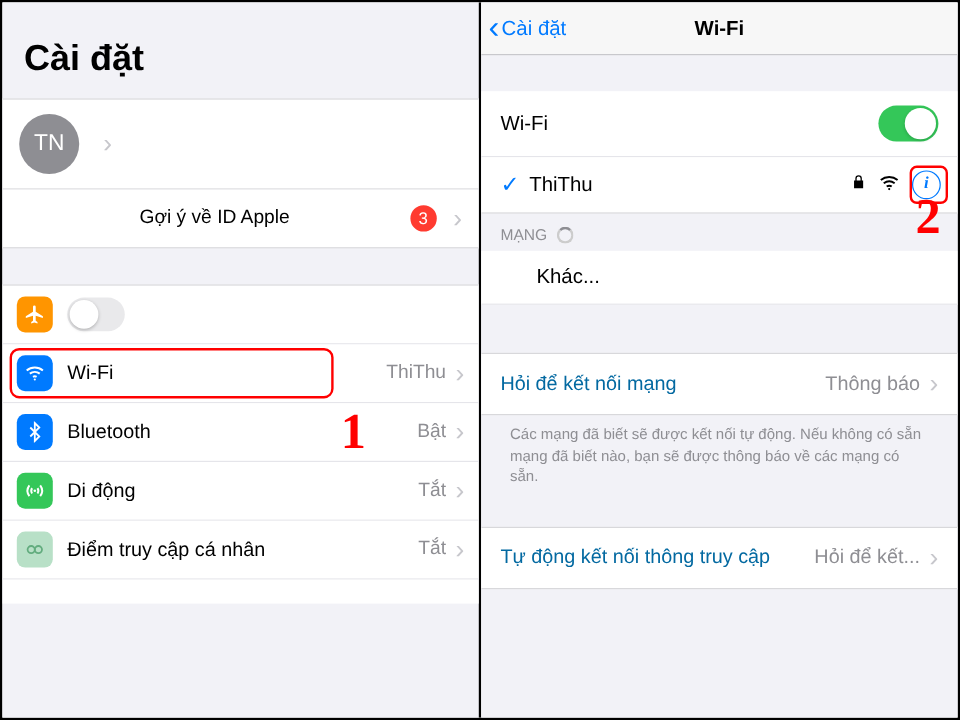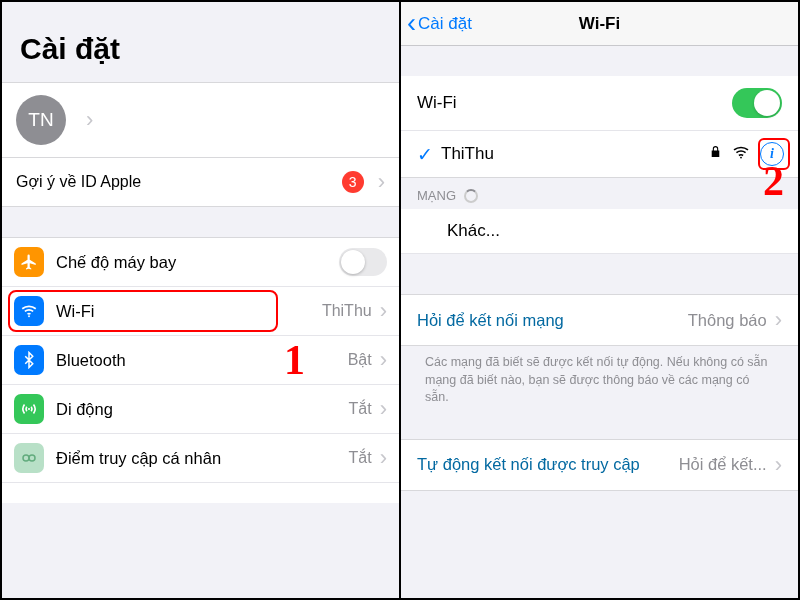--- a/index.html
+++ b/index.html
@@ -11,21 +11,21 @@
 
 .hdr-settings { padding:30px 18px 16px; font-size:30px; font-weight:700; color:#000; }
 .account-row { background:#fff; display:flex; align-items:center; padding:12px 14px; border-top:1px solid #d8d8db; border-bottom:1px solid #d8d8db; }
 .avatar { width:50px; height:50px; border-radius:50%; background:#8e8e93; color:#fff; display:flex; align-items:center; justify-content:center; font-size:19px; margin-right:12px; }
 .acct-text { flex:1; }
 .acct-name { height:16px; background:repeating-linear-gradient(45deg,#ccc,#ccc 2px,#ddd 2px,#ddd 4px); width:160px; border-radius:2px; margin-bottom:6px; filter:blur(1px); }
 .acct-sub { font-size:12.5px; color:#3a3a3c; }
 .chev { color:#c7c7cc; font-size:22px; padding-left:8px; }
 
 .appleid-row { background:#fff; display:flex; align-items:center; padding:11px 14px; border-bottom:1px solid #d8d8db; font-size:16px; }
-.appleid-row .lbl { flex:1; color:#000; }
+.appleid-row .lbl { flex:1; color:#000;text-align:center; }
 .badge { width:22px; height:22px; border-radius:50%; background:#ff3b30; color:#fff; font-size:14px; display:flex; align-items:center; justify-content:center; margin-right:6px; }
 
 .group-space { height:30px; }
 
 .row { background:#fff; display:flex; align-items:center; padding:9px 12px; border-bottom:1px solid #e5e5ea; font-size:16.5px; position:relative; }
 .row:first-child { border-top:1px solid #d8d8db; }
 .ic { width:30px; height:30px; border-radius:7px; margin-right:12px; display:flex; align-items:center; justify-content:center; color:#fff; }
 .ic svg { width:18px; height:18px; }
 .row .lbl { flex:1; color:#000; }
 .row .val { color:#8e8e93; font-size:16px; }
@@ -96,21 +96,20 @@
 
     <div class="group-space"></div>
 
     <div>
       <div class="row">
         <div class="ic ic-airplane">
           <svg viewBox="0 0 24 24" fill="#fff">
               <path d="M21 16v-2l-8-5V3.5a1.5 1.5 0 0 0-3 0V9l-8 5v2l8-2.5V19l-2 1.5V22l3.5-1 3.5 1v-1.5L13 19v-5.5l8 2.5z"></path>
             </svg>
         </div>
-        <span class="lbl">Chế độ máy bay</span>
         <div class="switch-off"></div>
       </div>
 
       <div class="row row-wifi-target">
         <div class="rbox rbox-wifi"></div>
         <div class="ic ic-wifi">
           <svg viewBox="0 0 24 24" fill="none" stroke="#fff" stroke-width="2.3">
               <path d="M3 9a14 14 0 0 1 18 0"></path>
               <path d="M6.5 12.5a9 9 0 0 1 11 0"></path>
               <path d="M10 16a4 4 0 0 1 4 0"></path>
@@ -217,18 +216,18 @@
     <div class="rrow2">
       <span class="lbl">Hỏi để kết nối mạng</span>
       <span class="val">Thông báo</span>
       <span class="chev">›</span>
     </div>
     <div class="footer">Các mạng đã biết sẽ được kết nối tự động. Nếu không có sẵn mạng đã biết nào, bạn sẽ được thông báo về các mạng có sẵn.</div>
 
     <div class="sp2"></div>
 
     <div class="rrow2">
-      <span class="lbl">Tự động kết nối được truy cập</span>
+      <span class="lbl">Tự động kết nối thông truy cập</span>
       <span class="val">Hỏi để kết...</span>
       <span class="chev">›</span>
     </div>
   </div>
 </div>
 
 </body></html>

